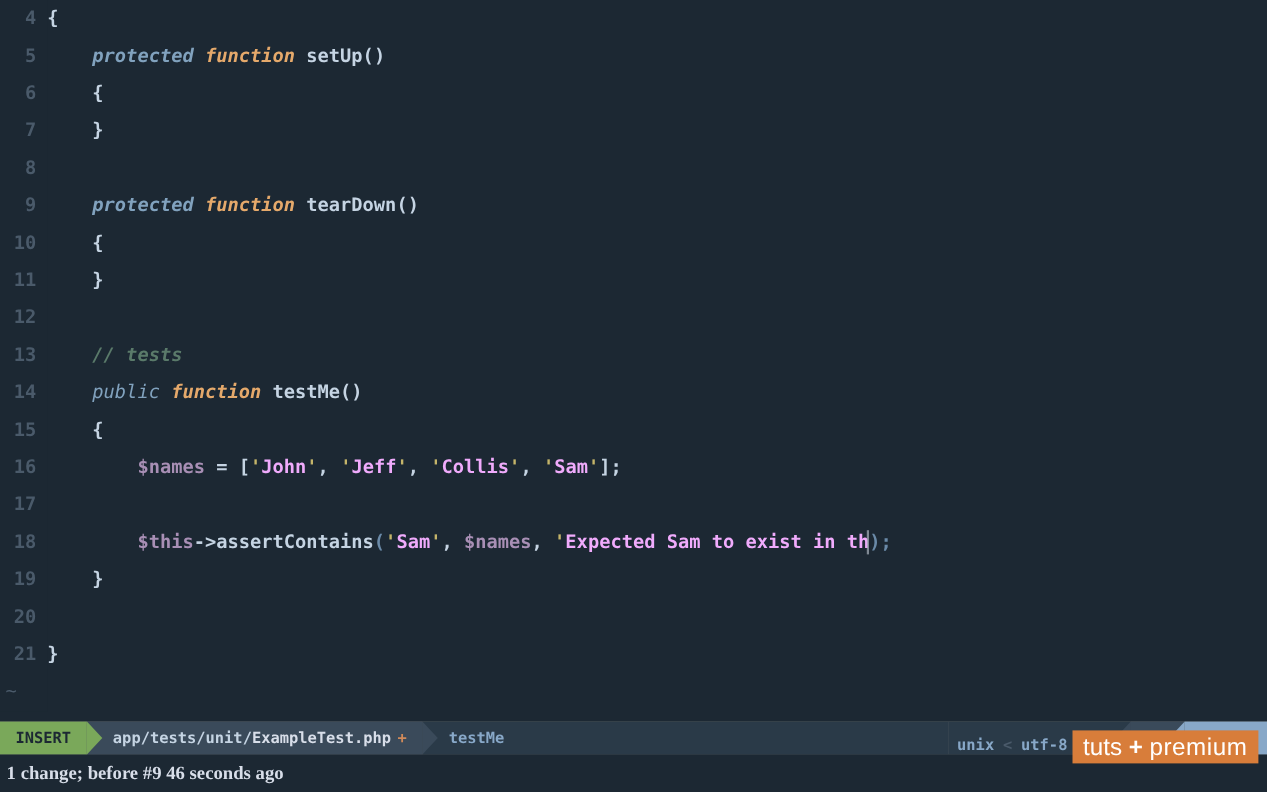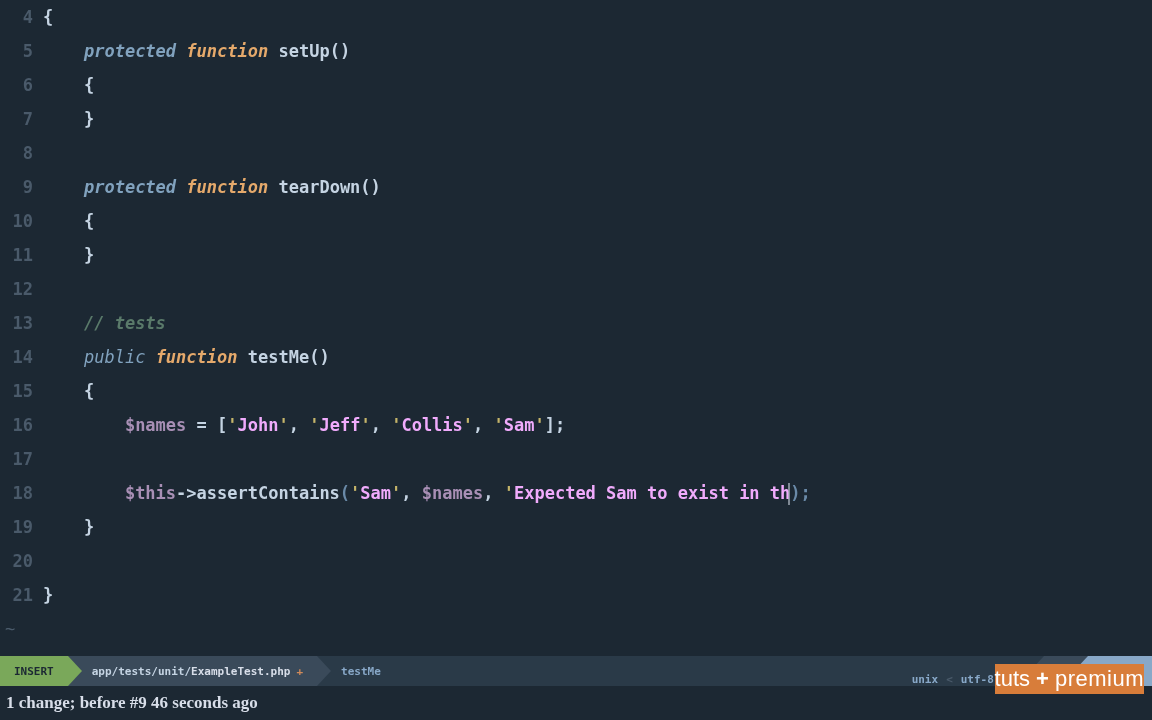--- a/index.html
+++ b/index.html
@@ -58,21 +58,21 @@
   opacity: 0.7;
 }
 
 .statusbar {
   position: absolute;
   left: 0; right: 0;
   bottom: 34px;
   height: 30px;
   display: flex;
   align-items: stretch;
-  font-size: 11px;
+  font-size: 14px;
   font-weight: bold;
   color: #c5d4e3;
   background: #737373;
 }
 .seg { display: flex; align-items: center; padding: 0 14px; height: 100%; position: relative; }
 .seg-mode { background: #7aa85a; color: #1c2833; }
 .seg-mode::after {
   content: ""; position: absolute; right: -14px; top: 0;
   border-top: 15px solid transparent; border-bottom: 15px solid transparent;
   border-left: 14px solid #7aa85a; z-index: 2;
@@ -102,21 +102,21 @@
   position: absolute; left: 0; right: 0; bottom: 0;
   height: 34px; line-height: 34px;
   background: #1c2833; color: #d8dee9;
   padding-left: 6px; font-weight: bold; font-family: Liberation Serif, serif;
 }
 
 .watermark {
   position: absolute; right: 8px; bottom: 26px;
   background: #d87d3a; color: #fff;
   font-family: sans-serif; font-size: 22px; font-weight: normal;
-  padding: 4px 0; display: flex; align-items: baseline; gap: 6px;
+  padding: 4px 10px; display: flex; align-items: baseline; gap: 6px;
   z-index: 10; line-height: 1;
 }
 .watermark .plus { font-weight: bold; }
 .watermark .prem { font-weight: 300; letter-spacing: 0.5px; }
 </style>
 </head>
 <body>
 
 <div class="editor-area">
   <div class="gutter">

